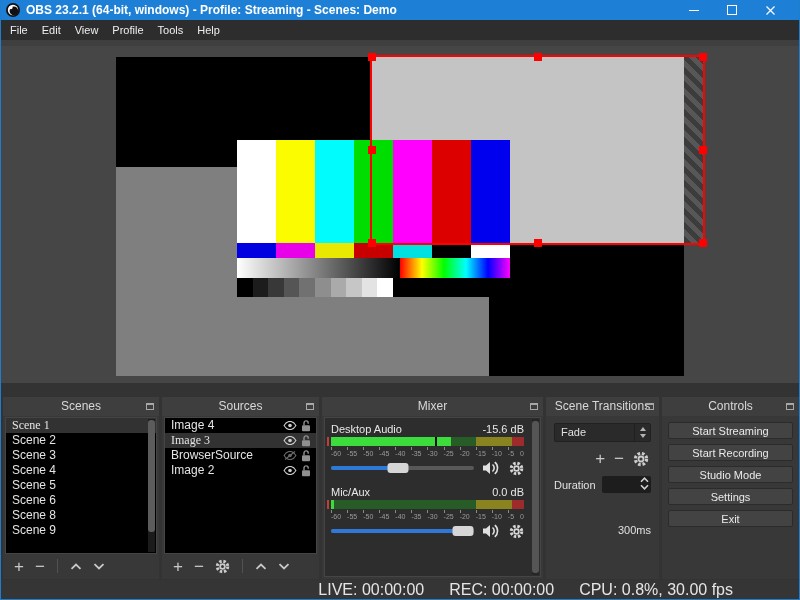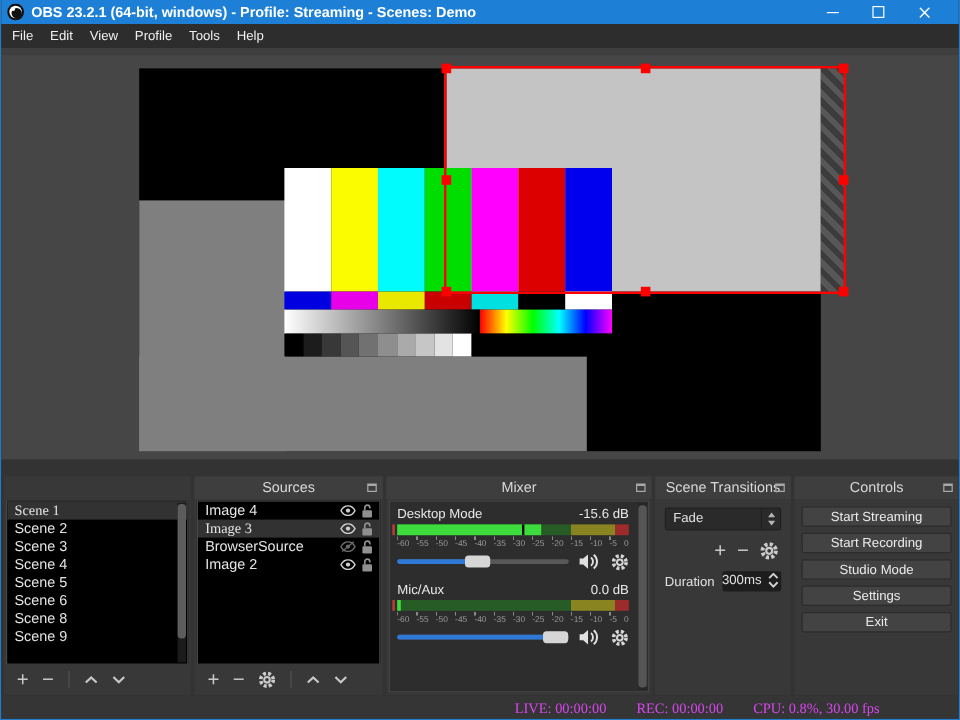--- a/index.html
+++ b/index.html
@@ -77,30 +77,30 @@
   .trbody{position:absolute;left:0;right:0;top:19px;bottom:0;}
   .combo{margin:7px 8px 0 8px;height:17px;background:#2a2a2a;border:1px solid #202020;border-radius:2px;display:flex;}
   .combo .cval{flex:1;font-size:11px;color:#e0e0e0;line-height:16px;padding-left:6px;}
   .spinbox-btn{width:15px;border-left:1px solid #202020;display:flex;flex-direction:column;align-items:center;justify-content:center;gap:3px;}
   .tri-up{width:0;height:0;border-left:3.5px solid transparent;border-right:3.5px solid transparent;border-bottom:4px solid #b5b5b5;}
   .tri-dn{width:0;height:0;border-left:3.5px solid transparent;border-right:3.5px solid transparent;border-top:4px solid #b5b5b5;}
   .tr-icons{display:flex;justify-content:flex-end;align-items:center;gap:9px;margin:8px 10px 0 0;}
   .durrow{display:flex;align-items:center;gap:6px;margin:9px 8px 0 8px;}
   .durlabel{font-size:11px;color:#e0e0e0;}
   .durspin{position:relative;flex:1;height:17px;background:#1d1d1d;border-radius:2px;}
-  .durval{text-align:left;font-size:11px;color:#e0e0e0;line-height:17px;}
+  .durval{text-align:right;font-size:11px;color:#e0e0e0;line-height:17px;margin-top:46px;}
   .durcarets{position:absolute;right:2px;top:1px;display:flex;flex-direction:column;gap:1px;}
   
   .ctrlbody{position:absolute;left:0;right:0;top:19px;bottom:0;}
   .ctl-btn{display:block;margin:0 auto 5px auto;width:calc(100% - 12px);height:17px;background:#434343;border:1px solid #2b2b2b;border-radius:2px;
            font-size:11px;color:#eaeaea;text-align:center;line-height:15px;box-sizing:border-box;font-family:"Liberation Sans",sans-serif;}
   .ctrlbody .ctl-btn:first-child{margin-top:6px;}
   
   .statusbar{position:absolute;left:0;right:0;top:580px;height:20px;background:#353535;display:flex;align-items:center;justify-content:flex-end;gap:25px;padding-right:66px;box-sizing:border-box;}
-  .stat{font-size:12px;color:#d946ef;font-family:Liberation Serif, serif;}
+  .stat{font-size:16px;color:#e5e5e5;}
 </style>
 </head>
 <body>
 
 <div class="window">
 
   <div class="titlebar">
     <span class="logo">
       <svg width="14" height="14" viewBox="0 0 14 14">
           <circle cx="7" cy="7" r="7" fill="#101010"></circle>
@@ -189,20 +189,24 @@
         <div class="handle" style="left:-4px;bottom:-4px;"></div>
         <div class="handle" style="left:calc(50% - 4px);bottom:-4px;"></div>
         <div class="handle" style="right:-4px;bottom:-4px;"></div>
       </div>
     </div>
   </div>
 
   <div class="docks">
 
     <div class="panel" style="left:2px;width:156px;">
+      <div class="phead">
+        <span>Scenes</span>
+        <span class="float-icon"></span>
+      </div>
       <div class="plist" id="scenesList">
         <div class="lrow sel">Scene 1</div>
           <div class="lrow">Scene 2</div>
           <div class="lrow">Scene 3</div>
           <div class="lrow">Scene 4</div>
           <div class="lrow">Scene 5</div>
           <div class="lrow">Scene 6</div>
           <div class="lrow">Scene 8</div>
           <div class="lrow">Scene 9</div>
           <div class="vscroll">
@@ -327,21 +331,21 @@
     </div>
 
     <div class="panel" style="left:321px;width:221px;">
       <div class="phead">
         <span>Mixer</span>
         <span class="float-icon"></span>
       </div>
       <div class="mixbody">
         <div class="mch">
           <div class="mrow">
-            <span>Desktop Mode</span>
+            <span>Desktop Audio</span>
             <span>-15.6 dB</span>
           </div>
           <div class="meter">
             <div class="m-clip"></div>
             <div class="m-fill" style="width: 62%;"></div>
             <div class="m-peak" style="left: 54%;"></div>
           </div>
           <div class="ticks"></div>
           <div class="db-scale">
               <span>-60</span>

